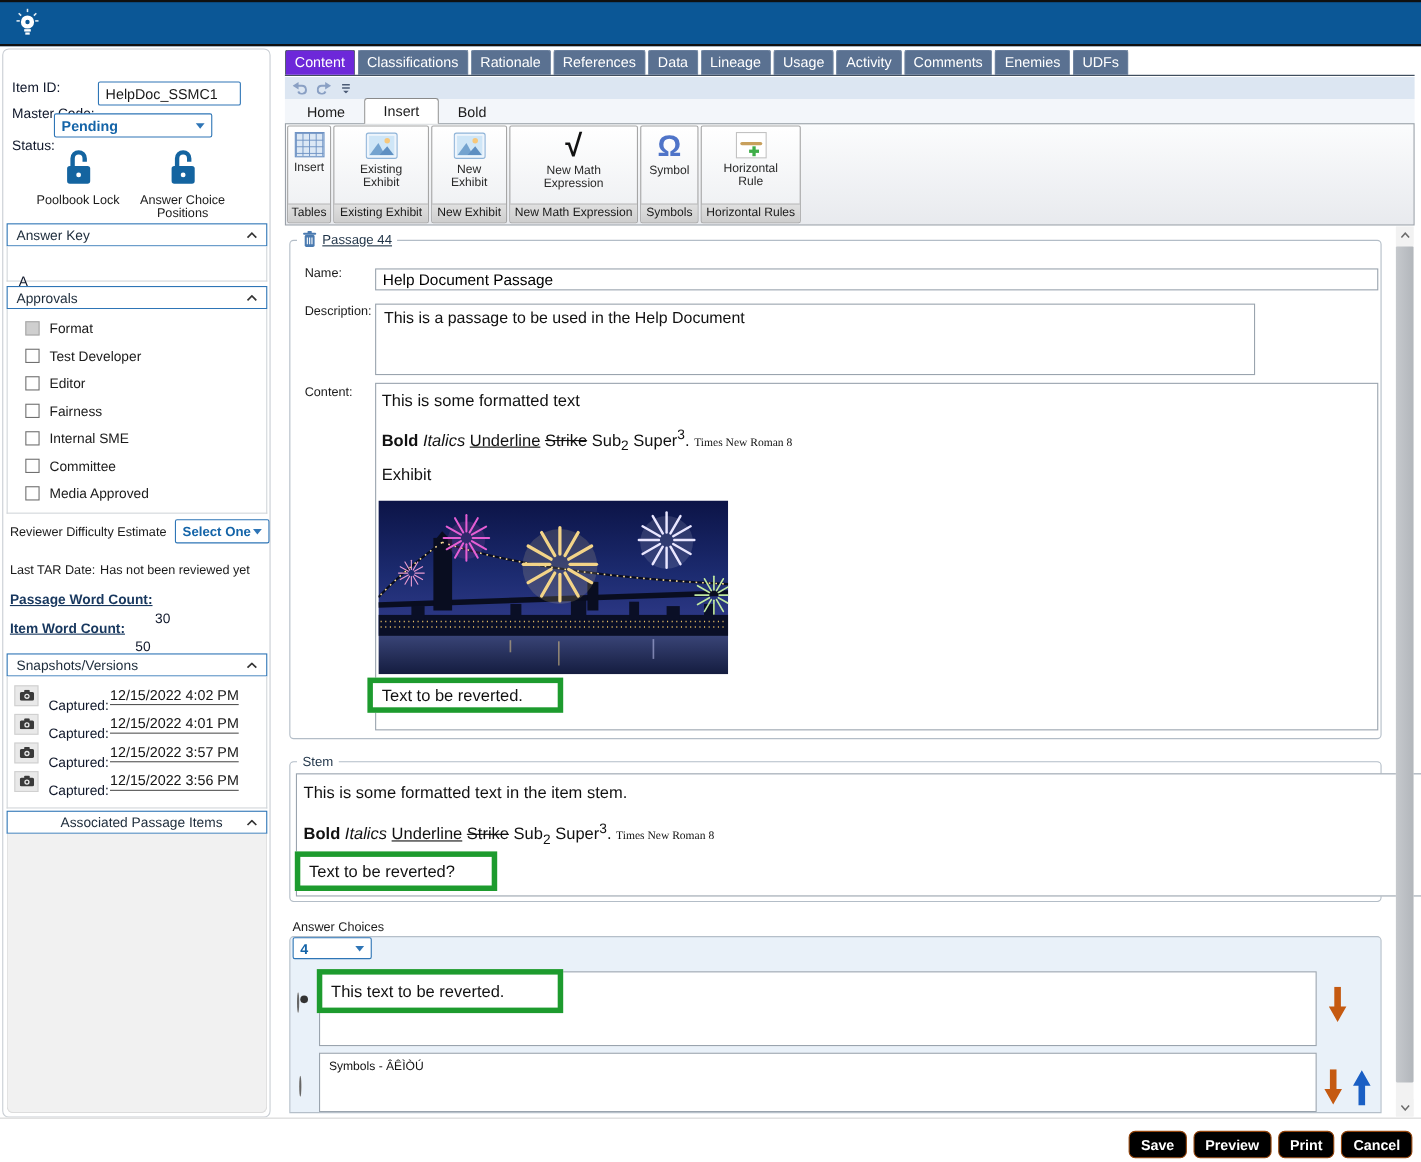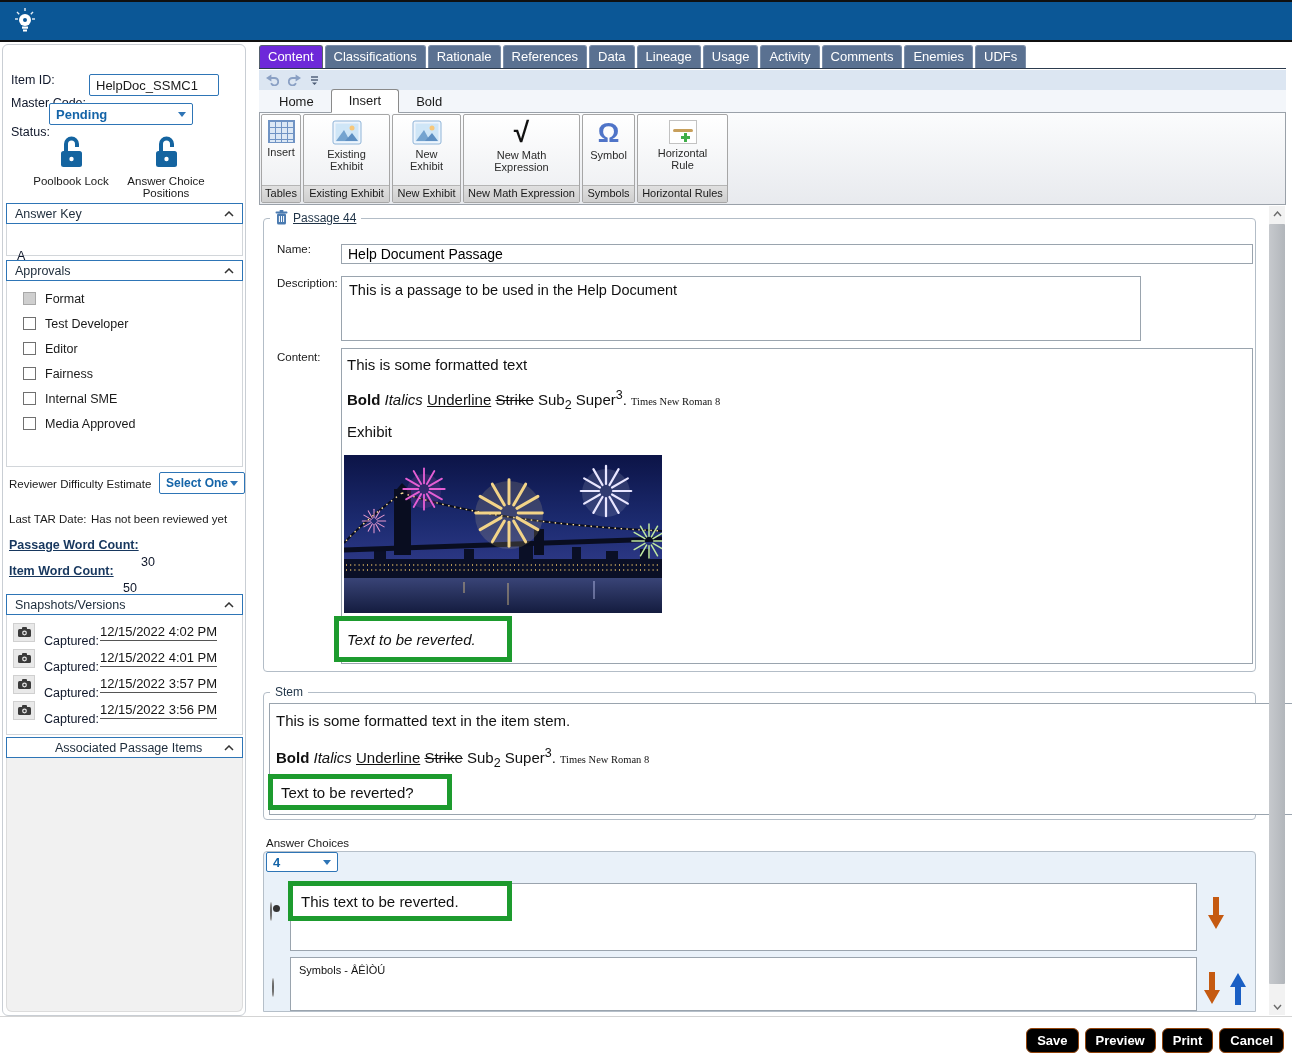--- a/index.html
+++ b/index.html
@@ -150,20 +150,24 @@
           <span class="cb"></span>
           <span class="cbl">Editor</span>
         </div>
       <div class="cbrow">
           <span class="cb"></span>
           <span class="cbl">Fairness</span>
         </div>
       <div class="cbrow">
           <span class="cb"></span>
           <span class="cbl">Internal SME</span>
+        </div>
+      <div class="cbrow">
+          <span class="cb"></span>
+          <span class="cbl">Committee</span>
         </div>
       <div class="cbrow">
           <span class="cb"></span>
           <span class="cbl">Media Approved</span>
         </div>
     </div>
 
     <span class="abs lbl-sm" style="left:6px;top:433px;">Reviewer Difficulty Estimate</span>
     <div class="abs blue-dd" style="left:156px;top:427px;width:86px;height:22px;">
       <span class="v" style="font-size:12px;">Select One</span>
@@ -450,21 +454,21 @@
         <g stroke-width="1.5" opacity=".5">
           <line x1="78" y1="126" x2="78" y2="142" stroke="#eng"></line>
           <line x1="164" y1="128" x2="164" y2="150" stroke="#f0d28a"></line>
           <line x1="250" y1="126" x2="250" y2="144" stroke="#cfd3ff"></line>
           <line x1="120" y1="127" x2="120" y2="138" stroke="#f0d28a"></line>
         </g>
       </svg>
     </div>
   </div>
   
-  <div class="abs greenbox" style="left:334px;top:616px;width:178px;height:46px;font-style:italic;">
+  <div class="abs greenbox" style="left:334px;top:616px;width:178px;height:32px;">
     <span>Text to be reverted.</span>
   </div>
 
   
   <div class="abs fieldset" style="left:263px;top:692px;width:993px;height:128px;"></div>
   <div class="abs legend" style="left:270px;top:685px;">
     <span>Stem</span>
   </div>
   <div class="abs editbox" style="left:269px;top:703px;width:1172px;height:112px;">
     <div style="position:absolute;left:6px;top:8px;" class="rich">This is some formatted text in the item stem.</div>

